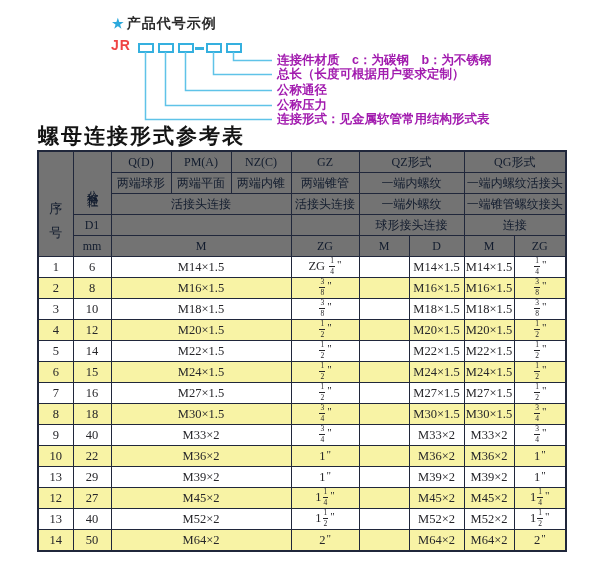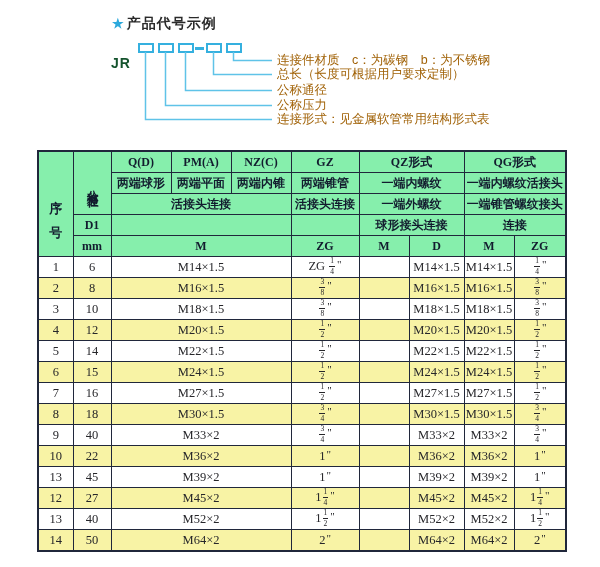--- a/index.html
+++ b/index.html
@@ -2,39 +2,39 @@
 <html><head>
 <meta charset="utf-8">
 <style>
   html,body{margin:0;padding:0;background:#fff;}
   .page{position:relative;width:600px;height:567px;background:#fff;overflow:hidden;
         font-family:"Liberation Sans",sans-serif;}
   
   .dg-title{position:absolute;left:112px;top:15px;font-weight:bold;font-size:14px;
             color:#2a2a2a;letter-spacing:1px;}
   .star{color:#2CA9DC;margin-right:2px;font-size:13px;}
-  .jr{position:absolute;left:111px;top:37px;font-weight:bold;font-size:14px;color:#14532d;
-      letter-spacing:1px;margin-top:18px;}
+  .jr{position:absolute;left:111px;top:37px;font-weight:bold;font-size:14px;color:#ef4444;
+      letter-spacing:1px;}
   .cbox{position:absolute;top:43px;width:12px;height:6px;border:2px solid #35B0DF;background:#fff;}
   .b1{left:138px}.b2{left:158px}.b3{left:178px}.b4{left:206px}.b5{left:226px}
   .cdash{position:absolute;top:47px;left:195px;width:9px;height:3px;background:#35B0DF;}
   .dlines{position:absolute;left:0;top:0;width:600px;height:150px;}
-  .dlabel{position:absolute;left:277px;font-weight:normal;font-size:12.5px;color:#a16207;
+  .dlabel{position:absolute;left:277px;font-weight:bold;font-size:12.5px;color:#a21caf;
           white-space:nowrap;line-height:13px;}
   .l1{top:54px}.l2{top:68px}.l3{top:84px}.l4{top:99px}.l5{top:113px}
   
   .tbl-title{position:absolute;left:38px;top:122px;font-family:"DejaVu Serif",serif;
              font-weight:bold;font-size:21px;color:#141414;letter-spacing:2px;}
   
   table{position:absolute;left:37px;top:150px;width:528px;border-collapse:collapse;
         table-layout:fixed;font-family:"Liberation Serif",serif;
         border:2.5px solid #20273B;}
   th,td{border:1.5px solid #20273B;text-align:center;vertical-align:middle;padding:0;
         overflow:hidden;}
-  thead th{background:#86efac;font-weight:bold;font-size:12px;color:#121c2e;height:20px;margin-left:32px;}
+  thead th{background:#737373;font-weight:normal;font-size:12px;color:#121c2e;height:20px;margin-left:32px;}
   tbody td{font-size:12.5px;color:#26262a;height:20px;background:#fff;}
   tr.alt td{background:#F8F3A5;}
   .vtext{writing-mode:vertical-rl;text-orientation:upright;display:inline-block;line-height:1;}
   .v-seq{font-size:13px;letter-spacing:26px;transform:translateY(14px);}
   .v-nom{font-size:11.5px;letter-spacing:2px;transform:translateY(2px);}
   .frac{display:inline-flex;flex-direction:column;align-items:center;vertical-align:middle;
         line-height:1;font-size:7.5px;margin:0 1px;transform:translateY(-1px);}
   .frac .num{border-bottom:1px solid #26262a;padding:0 1px 1px;}
   .frac .den{padding-top:1px;}
   .q{font-size:11px;vertical-align:2px;margin-left:1px;}
@@ -60,20 +60,21 @@
       <polyline points="165.5,52 165.5,105.5 272,105.5" fill="none" stroke="#5FC3E8" stroke-width="1.5"></polyline>
       <polyline points="145.5,52 145.5,119.5 272,119.5" fill="none" stroke="#5FC3E8" stroke-width="1.5"></polyline>
     </svg>
     <div class="dlabel l1">连接件材质　c：为碳钢　b：为不锈钢</div>
     <div class="dlabel l2">总长（长度可根据用户要求定制）</div>
     <div class="dlabel l3">公称通径</div>
     <div class="dlabel l4">公称压力</div>
     <div class="dlabel l5">连接形式：见金属软管常用结构形式表</div>
   </div>
 
+  <div class="tbl-title">螺母连接形式参考表</div>
 
   <table>
     <colgroup>
       <col style="width:35px">
         <col style="width:38px">
         <col style="width:60px">
       <col style="width:60px">
         <col style="width:60px">
         <col style="width:68px">
       <col style="width:50px">
@@ -273,21 +274,21 @@
           <td>22</td>
           <td colspan="3">M36×2</td>
           <td>1<span class="q">"</span></td>
           <td></td>
           <td>M36×2</td>
           <td>M36×2</td>
           <td>1<span class="q">"</span></td>
         </tr>
         <tr>
           <td>13</td>
-          <td>45</td>
+          <td>29</td>
           <td colspan="3">M39×2</td>
           <td>1<span class="q">"</span></td>
           <td></td>
           <td>M39×2</td>
           <td>M39×2</td>
           <td>1<span class="q">"</span></td>
         </tr>
         <tr class="alt">
           <td>12</td>
           <td>27</td>

